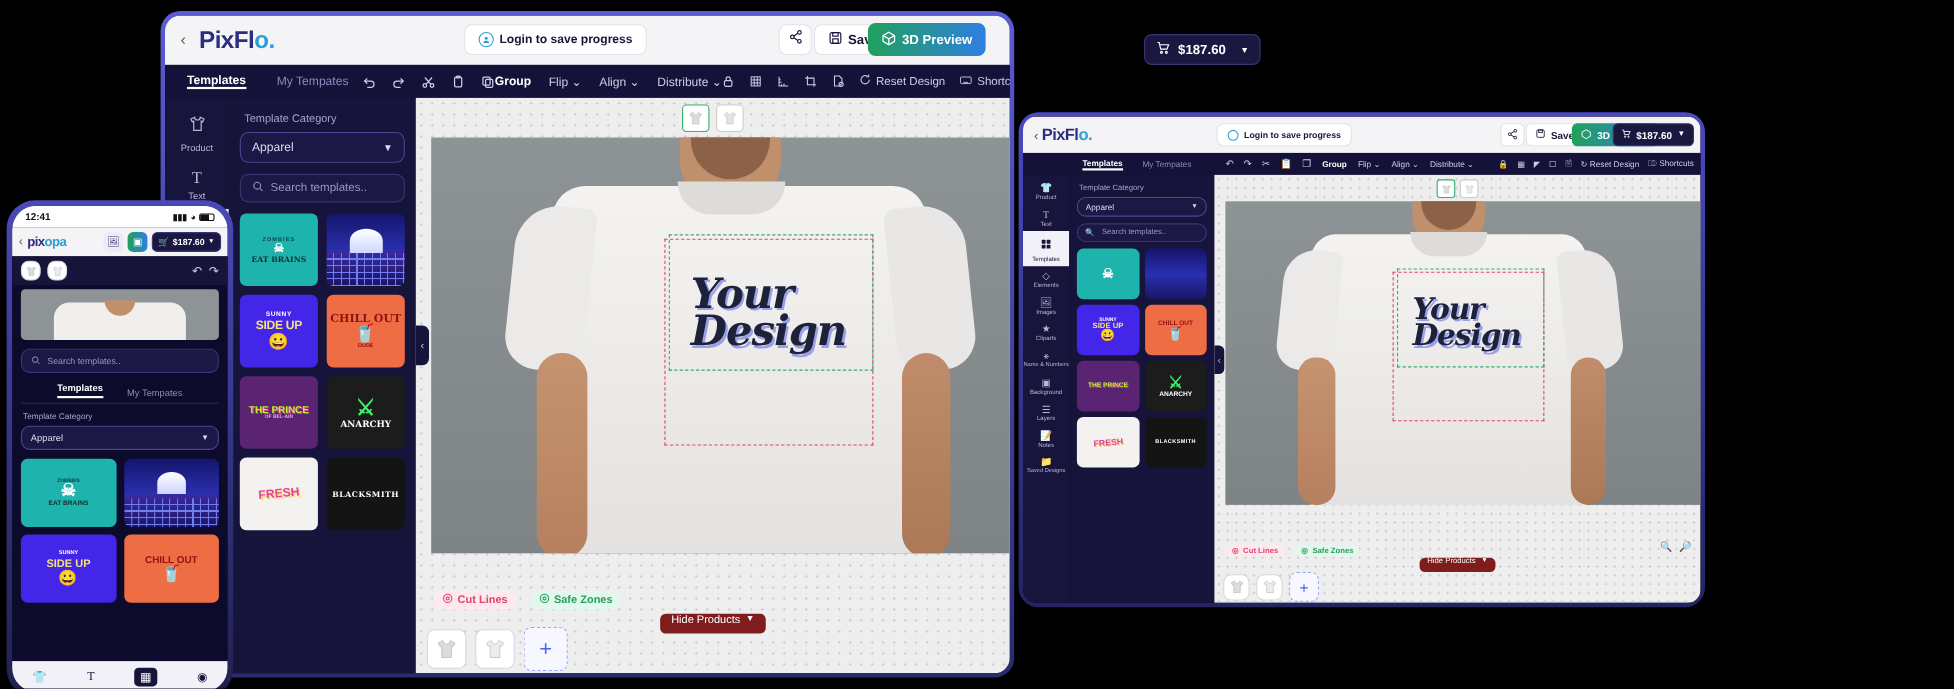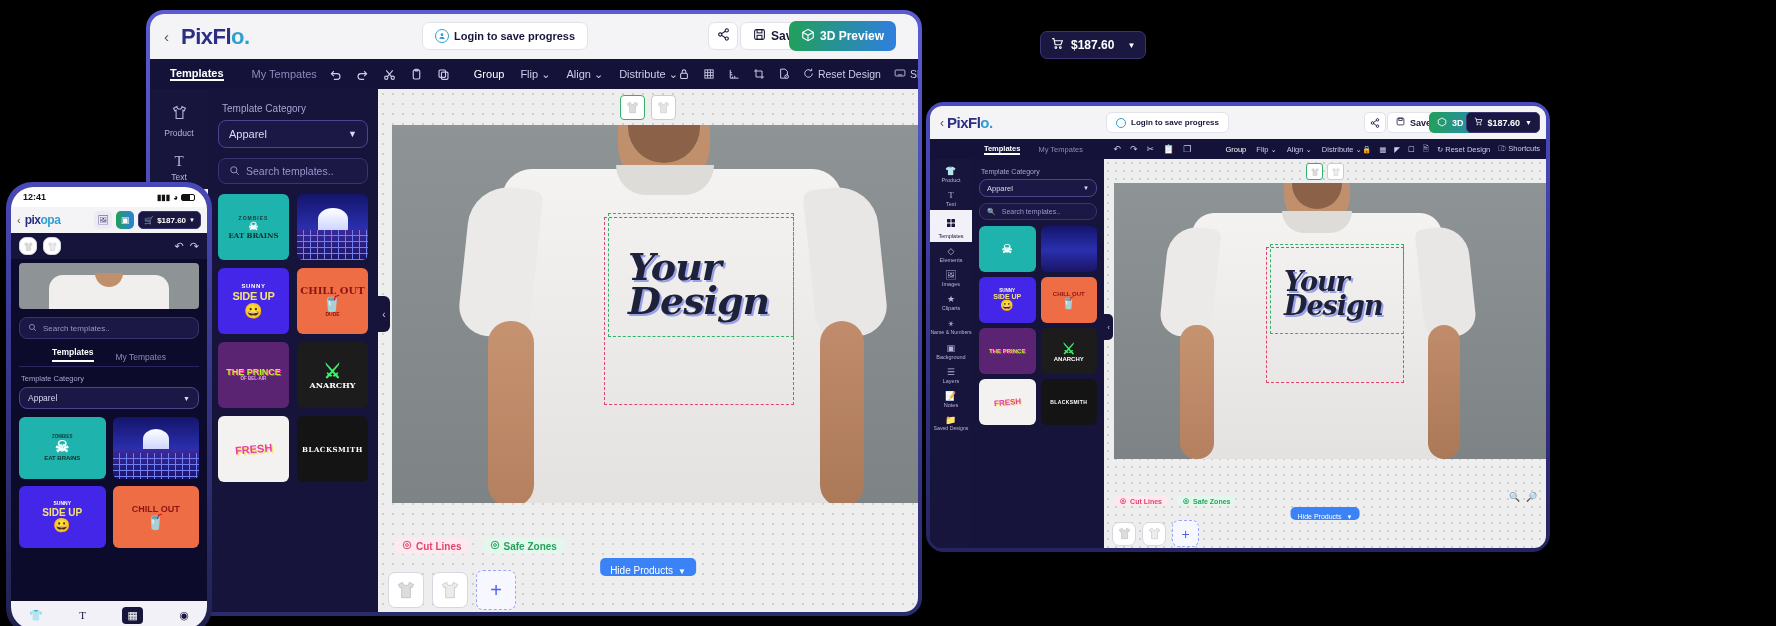--- a/index.html
+++ b/index.html
@@ -20,21 +20,21 @@
   .pill {
     display:flex; align-items:center; gap:5px; border-radius:8px;
     background:#fff; border:1px solid #e2e2ea; color:#17173a; font-weight:bold;
     white-space:nowrap;
   }
   .pill.green { background:linear-gradient(90deg,#21a05a,#2f7fe0); color:#fff; border:none; }
   .pill.dark { background:#1a1840; color:#fff; border:1px solid #3a3570; }
   .toolbar { background:#141238; display:flex; align-items:center; }
   .tb-ico { color:#cfcbe8; display:inline-flex; align-items:center; justify-content:center; }
   .menu-lbl { color:#cfcbe8; white-space:nowrap; }
-  .menu-lbl.strong { color:#fff; font-weight:normal;padding-left:24px; }
+  .menu-lbl.strong { color:#fff; font-weight:bold; }
   .lsidebar { background:#17153c; display:flex; flex-direction:column; align-items:center; }
   .lsitem { display:flex; flex-direction:column; align-items:center; color:#b9b4da; width:100%; }
   .lsitem.active { background:#f2f1f7; color:#17153c; }
   .panel { background:#16143a; }
   .tabrow { display:flex; align-items:flex-end; border-bottom:1px solid #2a2760; }
   .tab { color:#8e88bd; white-space:nowrap; }
   .tab.active { color:#fff; font-weight:bold; border-bottom:2px solid #fff; }
   .fieldlabel { color:#a9a3d2; }
   .select, .search {
     border:1px solid #4b4690; border-radius:8px; background:#1b1845; color:#ded9f5;
@@ -57,22 +57,22 @@
   .safebox { position:absolute; border:1px dashed #35b06a; }
   .yourdesign {
     position:absolute; font-family:"DejaVu Serif", serif; font-style:italic;
     font-weight:bold; color:#1d2139; line-height:.95; letter-spacing:-1px;
     text-shadow:2px 2px 0 #9aa0e8;
   }
   .legend { display:flex; align-items:center; }
   .lg { display:flex; align-items:center; gap:4px; border-radius:10px; }
   .lg.cut { background:#fde9ef; color:#e0456b; }
   .lg.safe { background:#e4f7ec; color:#27a05d; }
-  .hideprod { background:#3b82f6; color:#fff; border-radius:5px; display:flex;
-              align-items:flex-end; justify-content:center; gap:5px; white-space:nowrap; }
+  .hideprod { background:#7f1d1d; color:#fff; border-radius:5px; display:flex;
+              align-items:flex-start; justify-content:center; gap:5px; white-space:nowrap; }
   .prodthumb { background:#fff; border:1px solid #d6d6e0; border-radius:7px;
                position:relative; overflow:hidden; }
   .addbtn { border:1px dashed #9aa6f5; color:#4d63f0; border-radius:7px;
             display:flex; align-items:center; justify-content:center; background:#f7f8ff; }
   .glow { position:absolute; border-radius:18px; }
 </style>
 </head>
 <body>
 
 <div class="stage">

